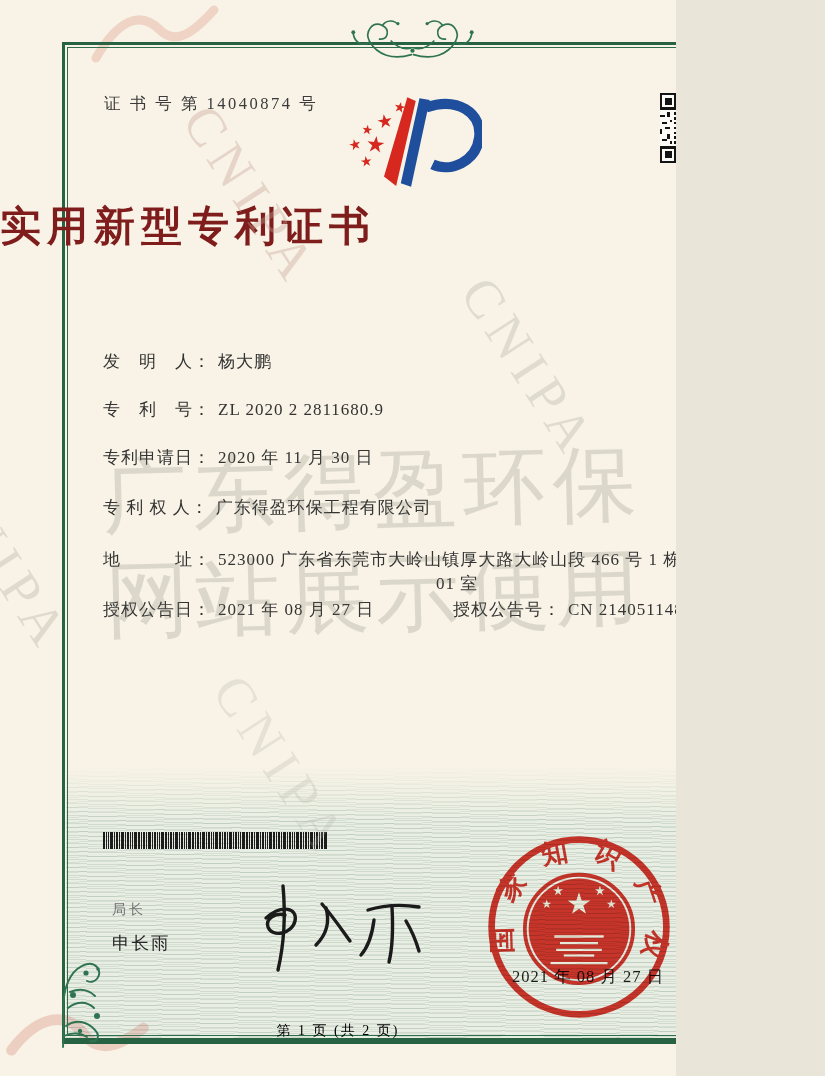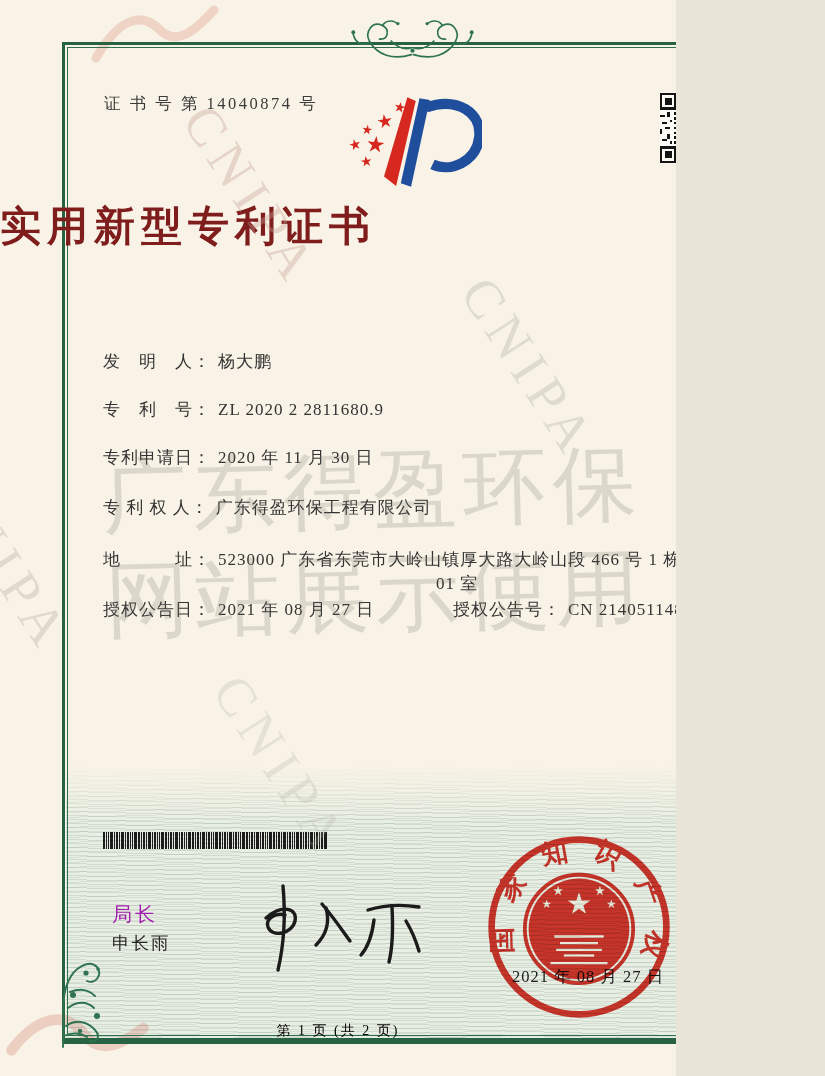--- a/index.html
+++ b/index.html
@@ -27,21 +27,21 @@
   .flabel{letter-spacing:1px;}
   .fvalue{margin-left:7px;letter-spacing:1px;}
   .addr .fvalue{display:inline-block;vertical-align:top;white-space:pre-line;line-height:24px;max-width:520px;text-align:center;}
   .pair2{position:absolute;left:350px;top:0;}
   .r1{top:297px}.r2{top:350px}.r3{top:398px}.r4{top:446px}.r5{top:496px}.r6{top:548px}.r7{top:598px}
   
   .paras{position:absolute;left:103px;top:635px;width:637px;z-index:4;}
   .paras p{margin:0;font-size:16.3px;line-height:23.6px;text-indent:2em;letter-spacing:.6px;color:#2f2f2f;}
   
   .barcode{position:absolute;left:103px;top:832px;width:224px;height:17px;z-index:4;}
-  .sigtitle{position:absolute;left:112px;top:901px;font-size:20px;letter-spacing:3px;color:#a21caf;z-index:4;}
+  .sigtitle{position:absolute;left:112px;top:901px;font-size:14px;letter-spacing:3px;color:#737373;z-index:4;}
   .signame{position:absolute;left:112px;top:931px;font-size:17.5px;letter-spacing:2px;color:#262626;z-index:4;}
   .handsig{position:absolute;left:238px;top:878px;width:195px;height:95px;z-index:4;}
   .sealwrap{position:absolute;left:484px;top:832px;width:190px;height:190px;z-index:6;
             mix-blend-mode:multiply;opacity:.92;}
   .sealdate{position:absolute;left:512px;top:966px;font-size:16.5px;letter-spacing:1px;color:#1c1c1c;z-index:5;white-space:nowrap;}
   .footer{position:absolute;left:0;right:0;top:1022px;text-align:center;font-size:14px;letter-spacing:2px;color:#000000;z-index:4;}
   
   .orn{position:absolute;z-index:3;}
   .orn-top{left:330px;top:15px;width:165px;height:52px;}
   .orn-bl{left:56px;top:936px;width:74px;height:112px;}

